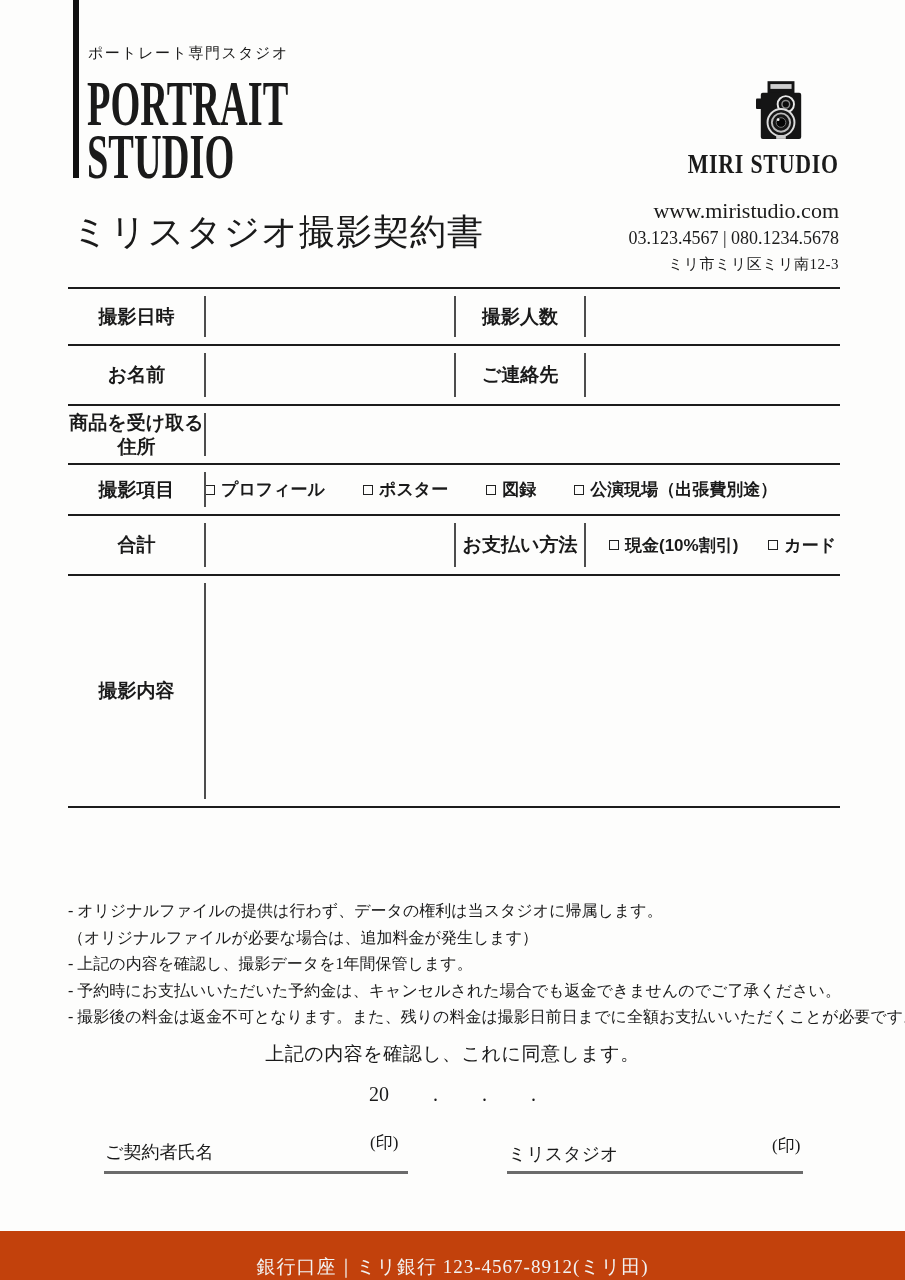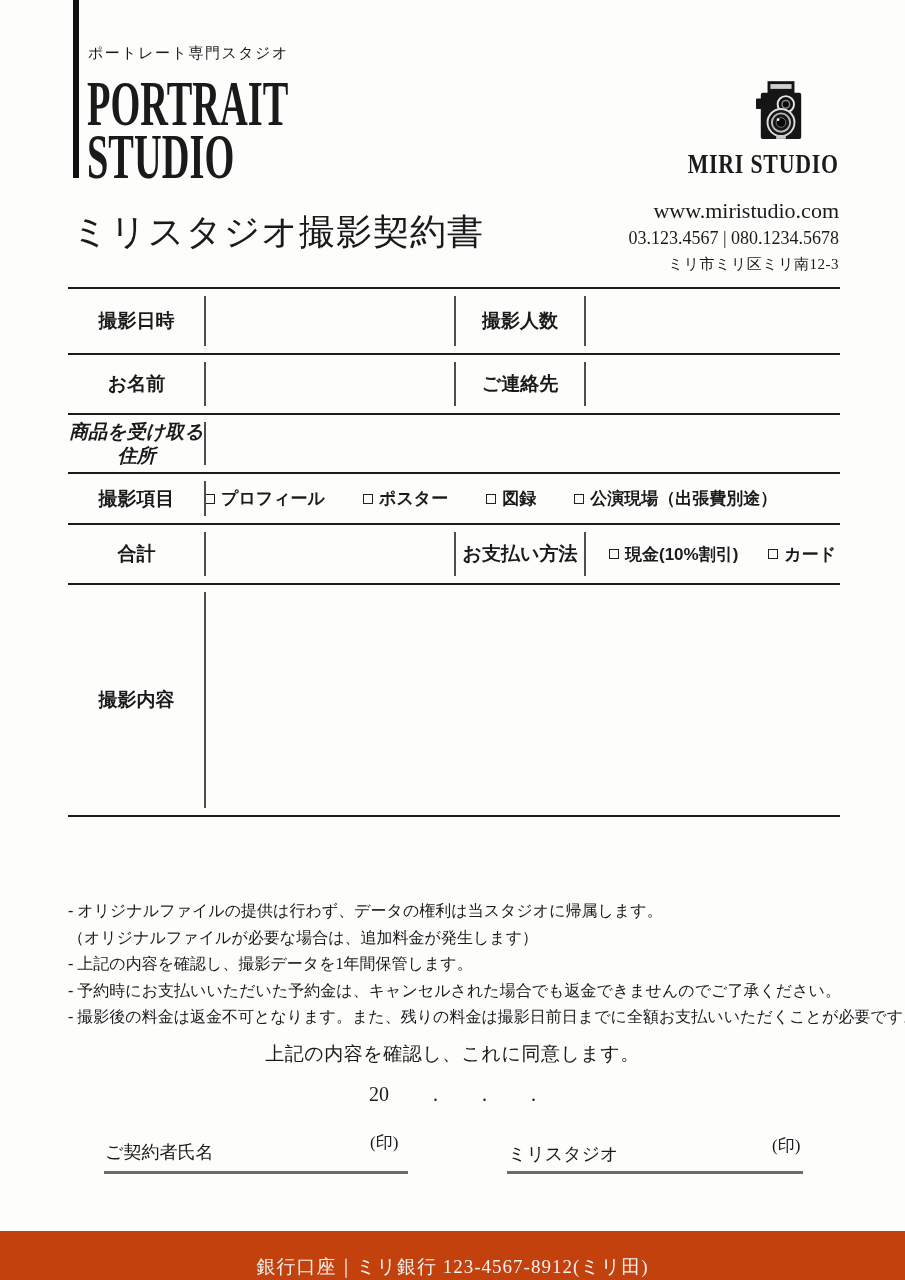--- a/index.html
+++ b/index.html
@@ -21,30 +21,30 @@
   .camera-svg { width:50px; height:62px; display:inline-block; }
   .studio-name { display:inline-block; font-weight:bold; font-size:28px; letter-spacing:1px;
     transform:scaleX(0.78); transform-origin:right top; margin-top:2px; white-space:nowrap; }
   .studio-web { font-size:22px; margin-top:18px; }
   .studio-phone { font-size:18px; margin-top:4px; }
   .studio-address { font-size:15px; margin-top:6px; letter-spacing:0.5px; }
   .doc-title { position:absolute; left:72px; top:208px; font-size:36px; letter-spacing:1px; white-space:nowrap; }
   
   .ftable { position:absolute; left:68px; top:287px; width:772px; border-bottom:2px solid #1c1c1c; }
   .frow { position:relative; display:flex; align-items:stretch; border-top:2px solid #1c1c1c; }
-  .r1{height:66px}.r2{height:60px}.r3{height:59px}.r4{height:51px}.r5{height:60px}.r6{height:60px}.r7{height:232px}
+  .r1{height:57px}.r2{height:60px}.r3{height:59px}.r4{height:51px}.r5{height:60px}.r6{height:60px}.r7{height:232px}
   .lbl, .lbl-r {
     display:flex; align-items:center; justify-content:center; text-align:center;
     font-family:"Liberation Sans","DejaVu Sans",sans-serif; font-weight:bold; font-size:19px; line-height:1.25;
   }
   .lbl { width:137px; } .lbl-r { width:130px; }
   .val { width:250px; } .val-wide, .val-r { flex:1; }
   .vd { position:absolute; top:7px; bottom:7px; width:2px; background:#4d4d4d; }
   .vd1{left:136px}.vd2{left:386px}.vd3{left:516px}
-  .two-line { flex-direction:column;font-style:italic; }
+  .two-line { flex-direction:column; }
   .opts { display:flex; align-items:center; gap:38px; flex:1;
     font-family:"Liberation Sans","DejaVu Sans",sans-serif; font-weight:600; font-size:17px; white-space:nowrap; }
   .opts-pay { gap:30px; padding-left:24px; }
   .opt { display:inline-flex; align-items:center; gap:6px; }
   .cb { width:10px; height:10px; border:1.5px solid #222; display:inline-block; background:transparent; }
   
   .notes { position:absolute; left:68px; top:898px; width:815px; font-size:16px; line-height:26.6px; white-space:nowrap; }
   
   .agree { position:absolute; left:0; right:0; top:1041px; text-align:center; font-size:19px; letter-spacing:0.5px; }
   .dateline { position:absolute; left:0; right:0; top:1083px; display:flex; justify-content:center; gap:44px; font-size:20px; }

